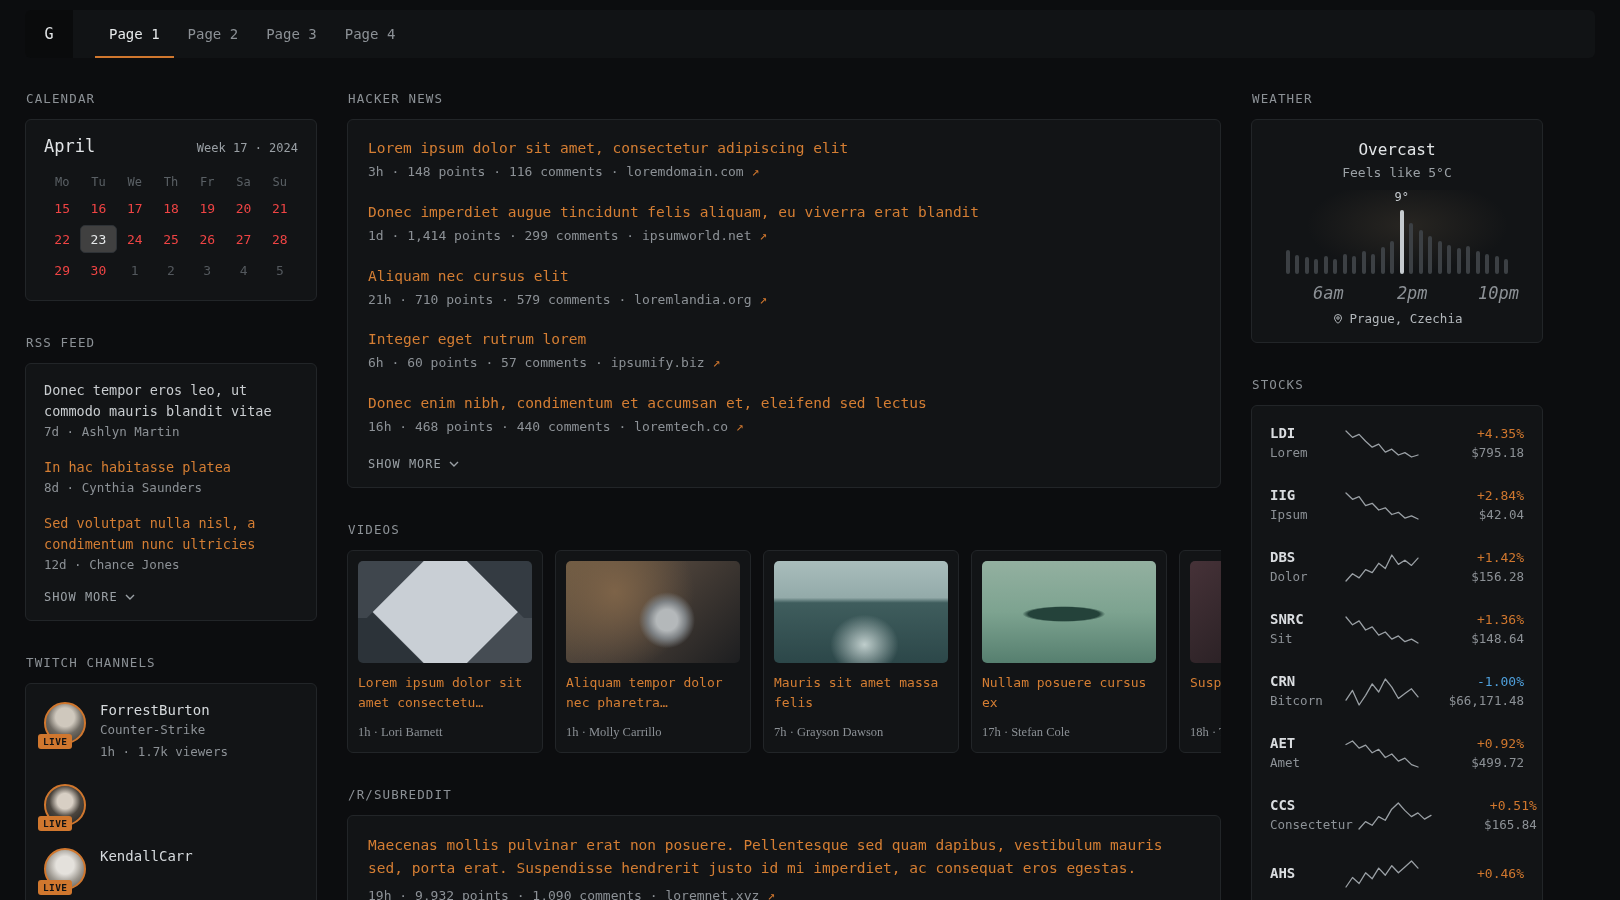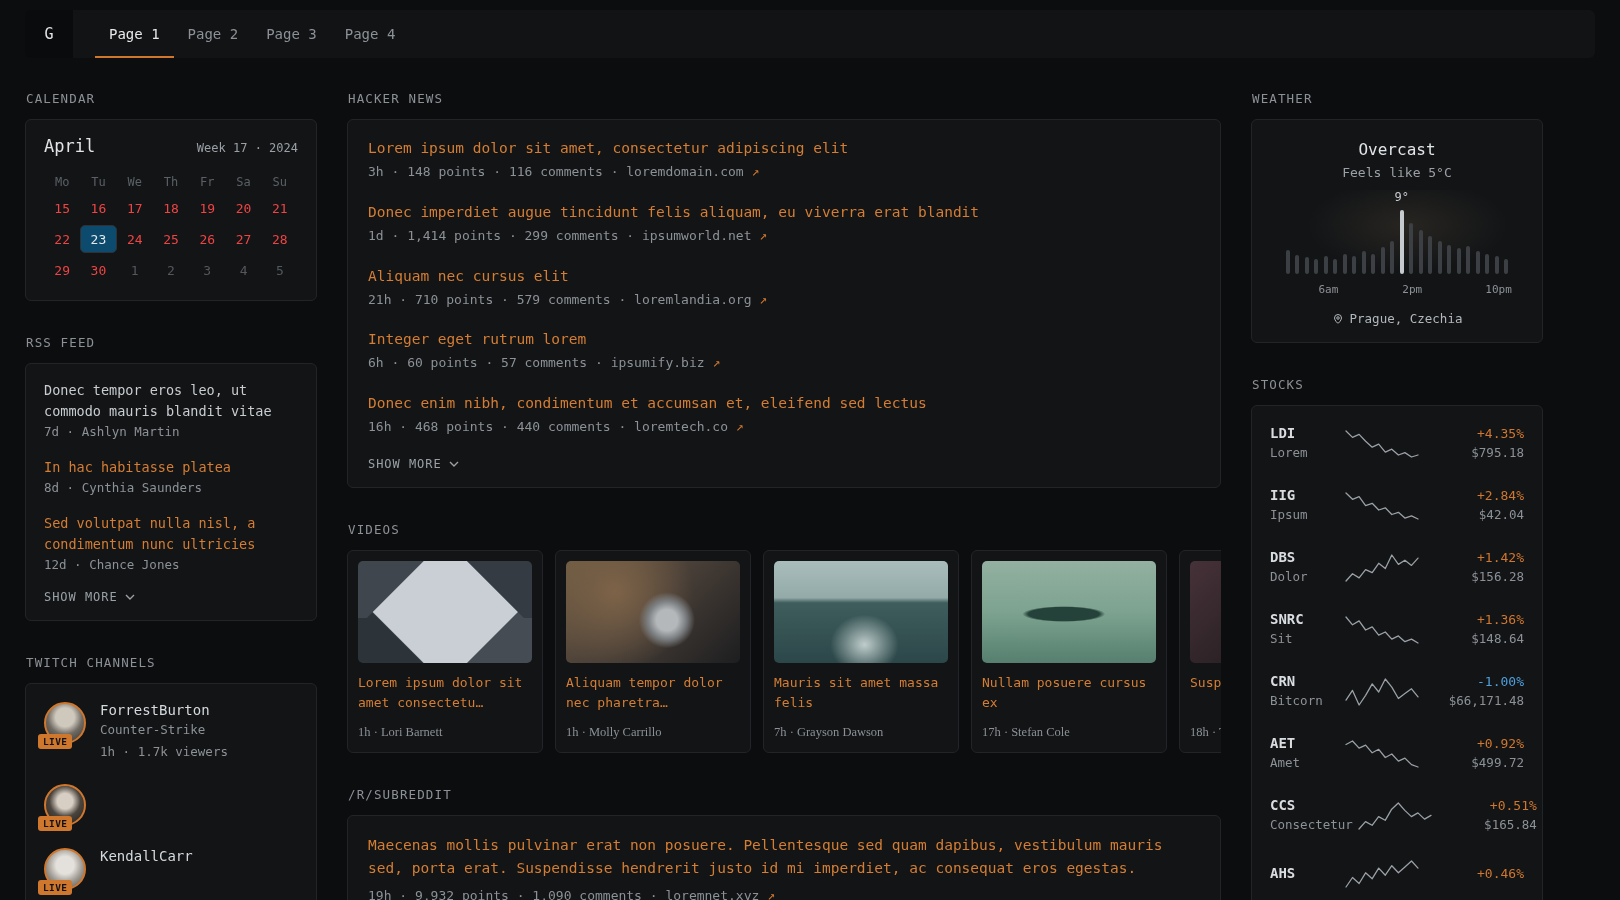--- a/index.html
+++ b/index.html
@@ -27,21 +27,21 @@
   
   .calendar-card{padding:16px 18px 16px;}
   .cal-head{display:flex;justify-content:space-between;align-items:baseline;margin-bottom:14px;}
   .cal-month{font-size:17px;color:#e2e5e7;}
   .cal-week{font-size:12px;color:#9aa0a5;}
   .cal-grid{display:grid;grid-template-columns:repeat(7,1fr);row-gap:3px;}
   .cal-cell{height:28px;display:flex;align-items:center;justify-content:center;font-size:13px;}
   .cal-wd{color:#5a6065;font-size:12px;height:24px;}
   .cal-day{color:#ef4444;}
   .cal-day.dim{color:#53585d;}
-  .cal-day.today{background:#0c4a6e;border:1px solid #2e3236;border-radius:5px;color:#e6e9ea;}
+  .cal-day.today{background:#404040;border:1px solid #2e3236;border-radius:5px;color:#e6e9ea;}
   
   .feed-card{padding:16px 18px;}
   .feed-item{margin-bottom:15px;cursor:pointer;}
   .feed-title{font-size:13.5px;line-height:1.55;color:#c9cdd0;}
   .feed-title.unread{color:#d57e33;}
   
   .channels-card{padding:18px;display:flex;flex-direction:column;gap:22px;}
   .channel{display:flex;gap:14px;align-items:flex-start;cursor:pointer;}
   .avatar-wrap{position:relative;flex:0 0 auto;}
   .avatar{width:42px;height:42px;border-radius:50%;border:2px solid #d0772e;}
@@ -91,21 +91,21 @@
   
   .weather-card{padding:20px 18px 16px;text-align:center;}
   .w-cond{font-size:16px;color:#e2e5e7;}
   .w-feels{margin-top:6px;font-size:13px;color:#9aa0a5;}
   .w-chart{position:relative;margin-top:30px;height:64px;display:flex;align-items:flex-end;justify-content:center;gap:5.5px;}
   .w-chart::before{content:"";position:absolute;inset:-20px -4px -4px;background:radial-gradient(ellipse 55% 75% at 54% 40%,rgba(146,122,90,.17),rgba(0,0,0,0) 70%);pointer-events:none;}
   .wbar{width:4px;background:#3c4044;border-radius:2px;position:relative;}
   .wbar.now{background:#c6cbcf;}
   .wbar-label{position:absolute;bottom:calc(100% + 6px);left:50%;transform:translateX(-50%);font-size:12px;color:#c6cbcf;}
   .w-times{position:relative;height:16px;margin-top:9px;}
-  .wtime{position:absolute;top:0;transform:translateX(-50%);font-size:11px;color:#8c9196;}
+  .wtime{position:absolute;top:0;transform:translateX(-50%);font-size:17px;color:#8c9196;font-style:italic;}
   .w-loc{margin-top:12px;display:flex;align-items:center;justify-content:center;gap:6px;font-size:12.5px;color:#b2b7bb;}
   
   .stocks-card{padding:7px 16px;}
   .stock-row{display:grid;grid-template-columns:1fr 84px 100px;align-items:center;padding:12px 2px;cursor:pointer;}
   .stock-ticker{font-size:14px;font-weight:700;color:#dadde0;}
   .stock-name{margin-top:2px;}
   .stock-right{text-align:right;}
   .stock-change{font-size:13px;}
   .stock-change.up{color:#d0772e;}
   .stock-change.down{color:#4e9fdb;}

